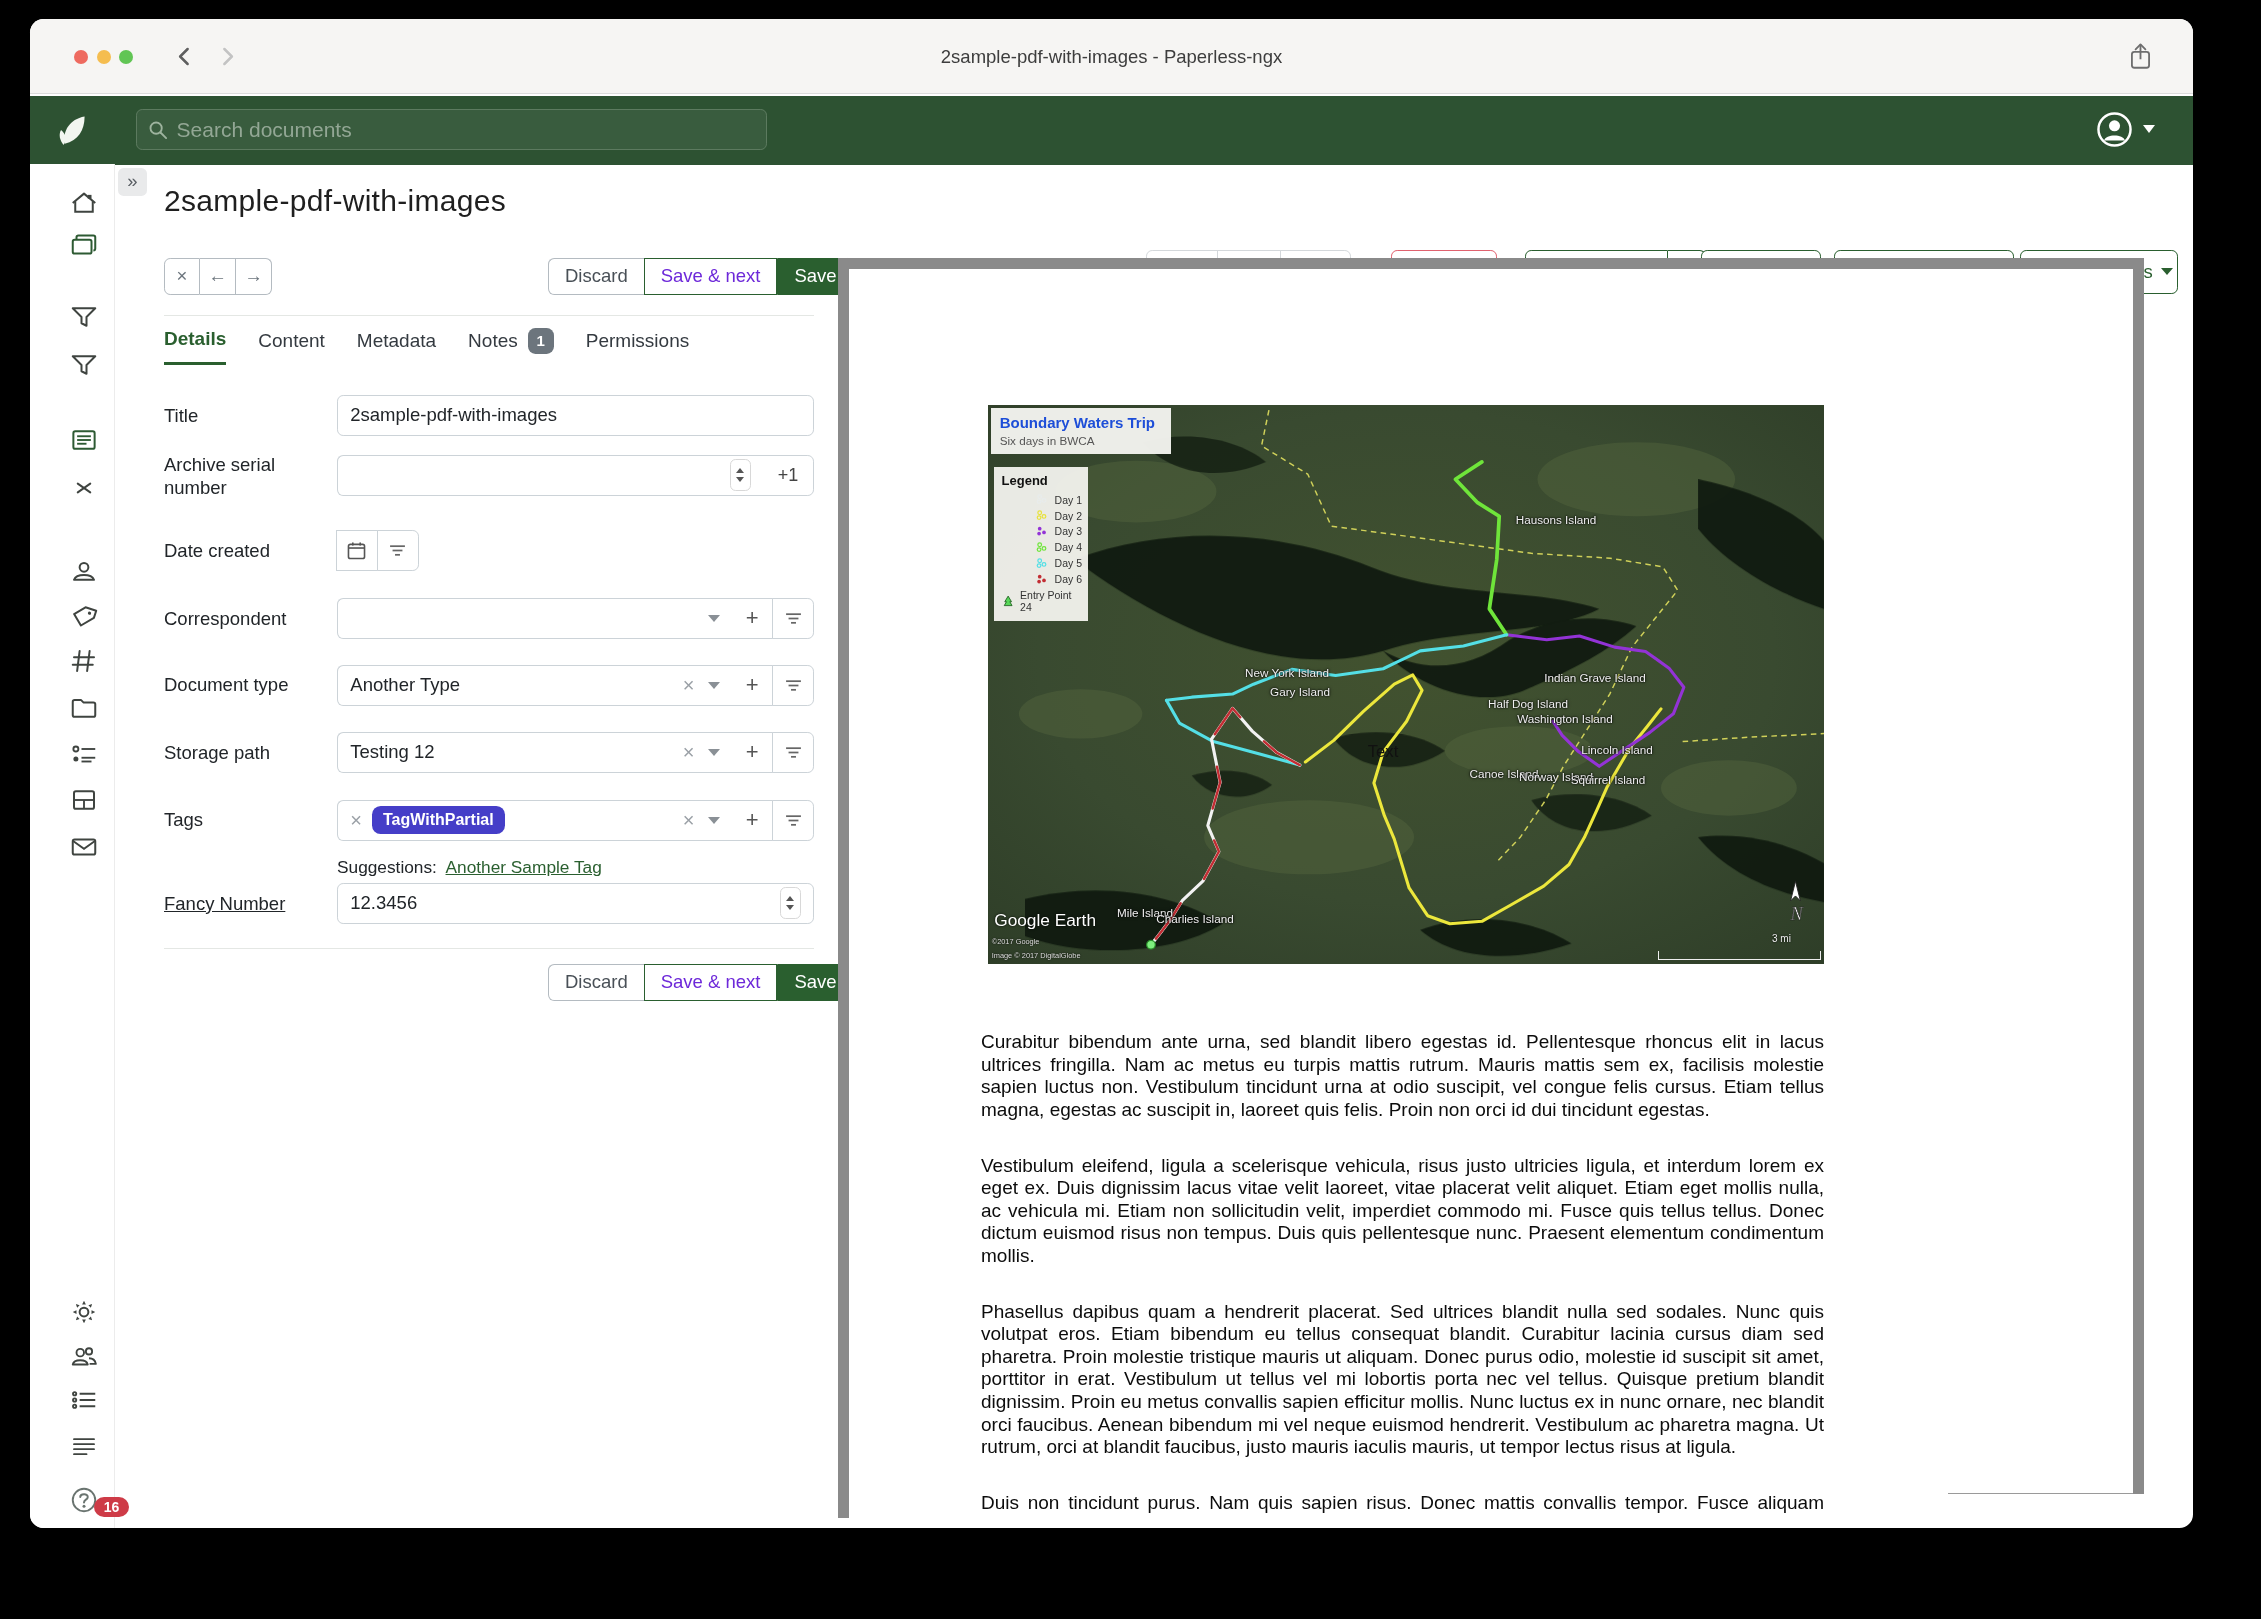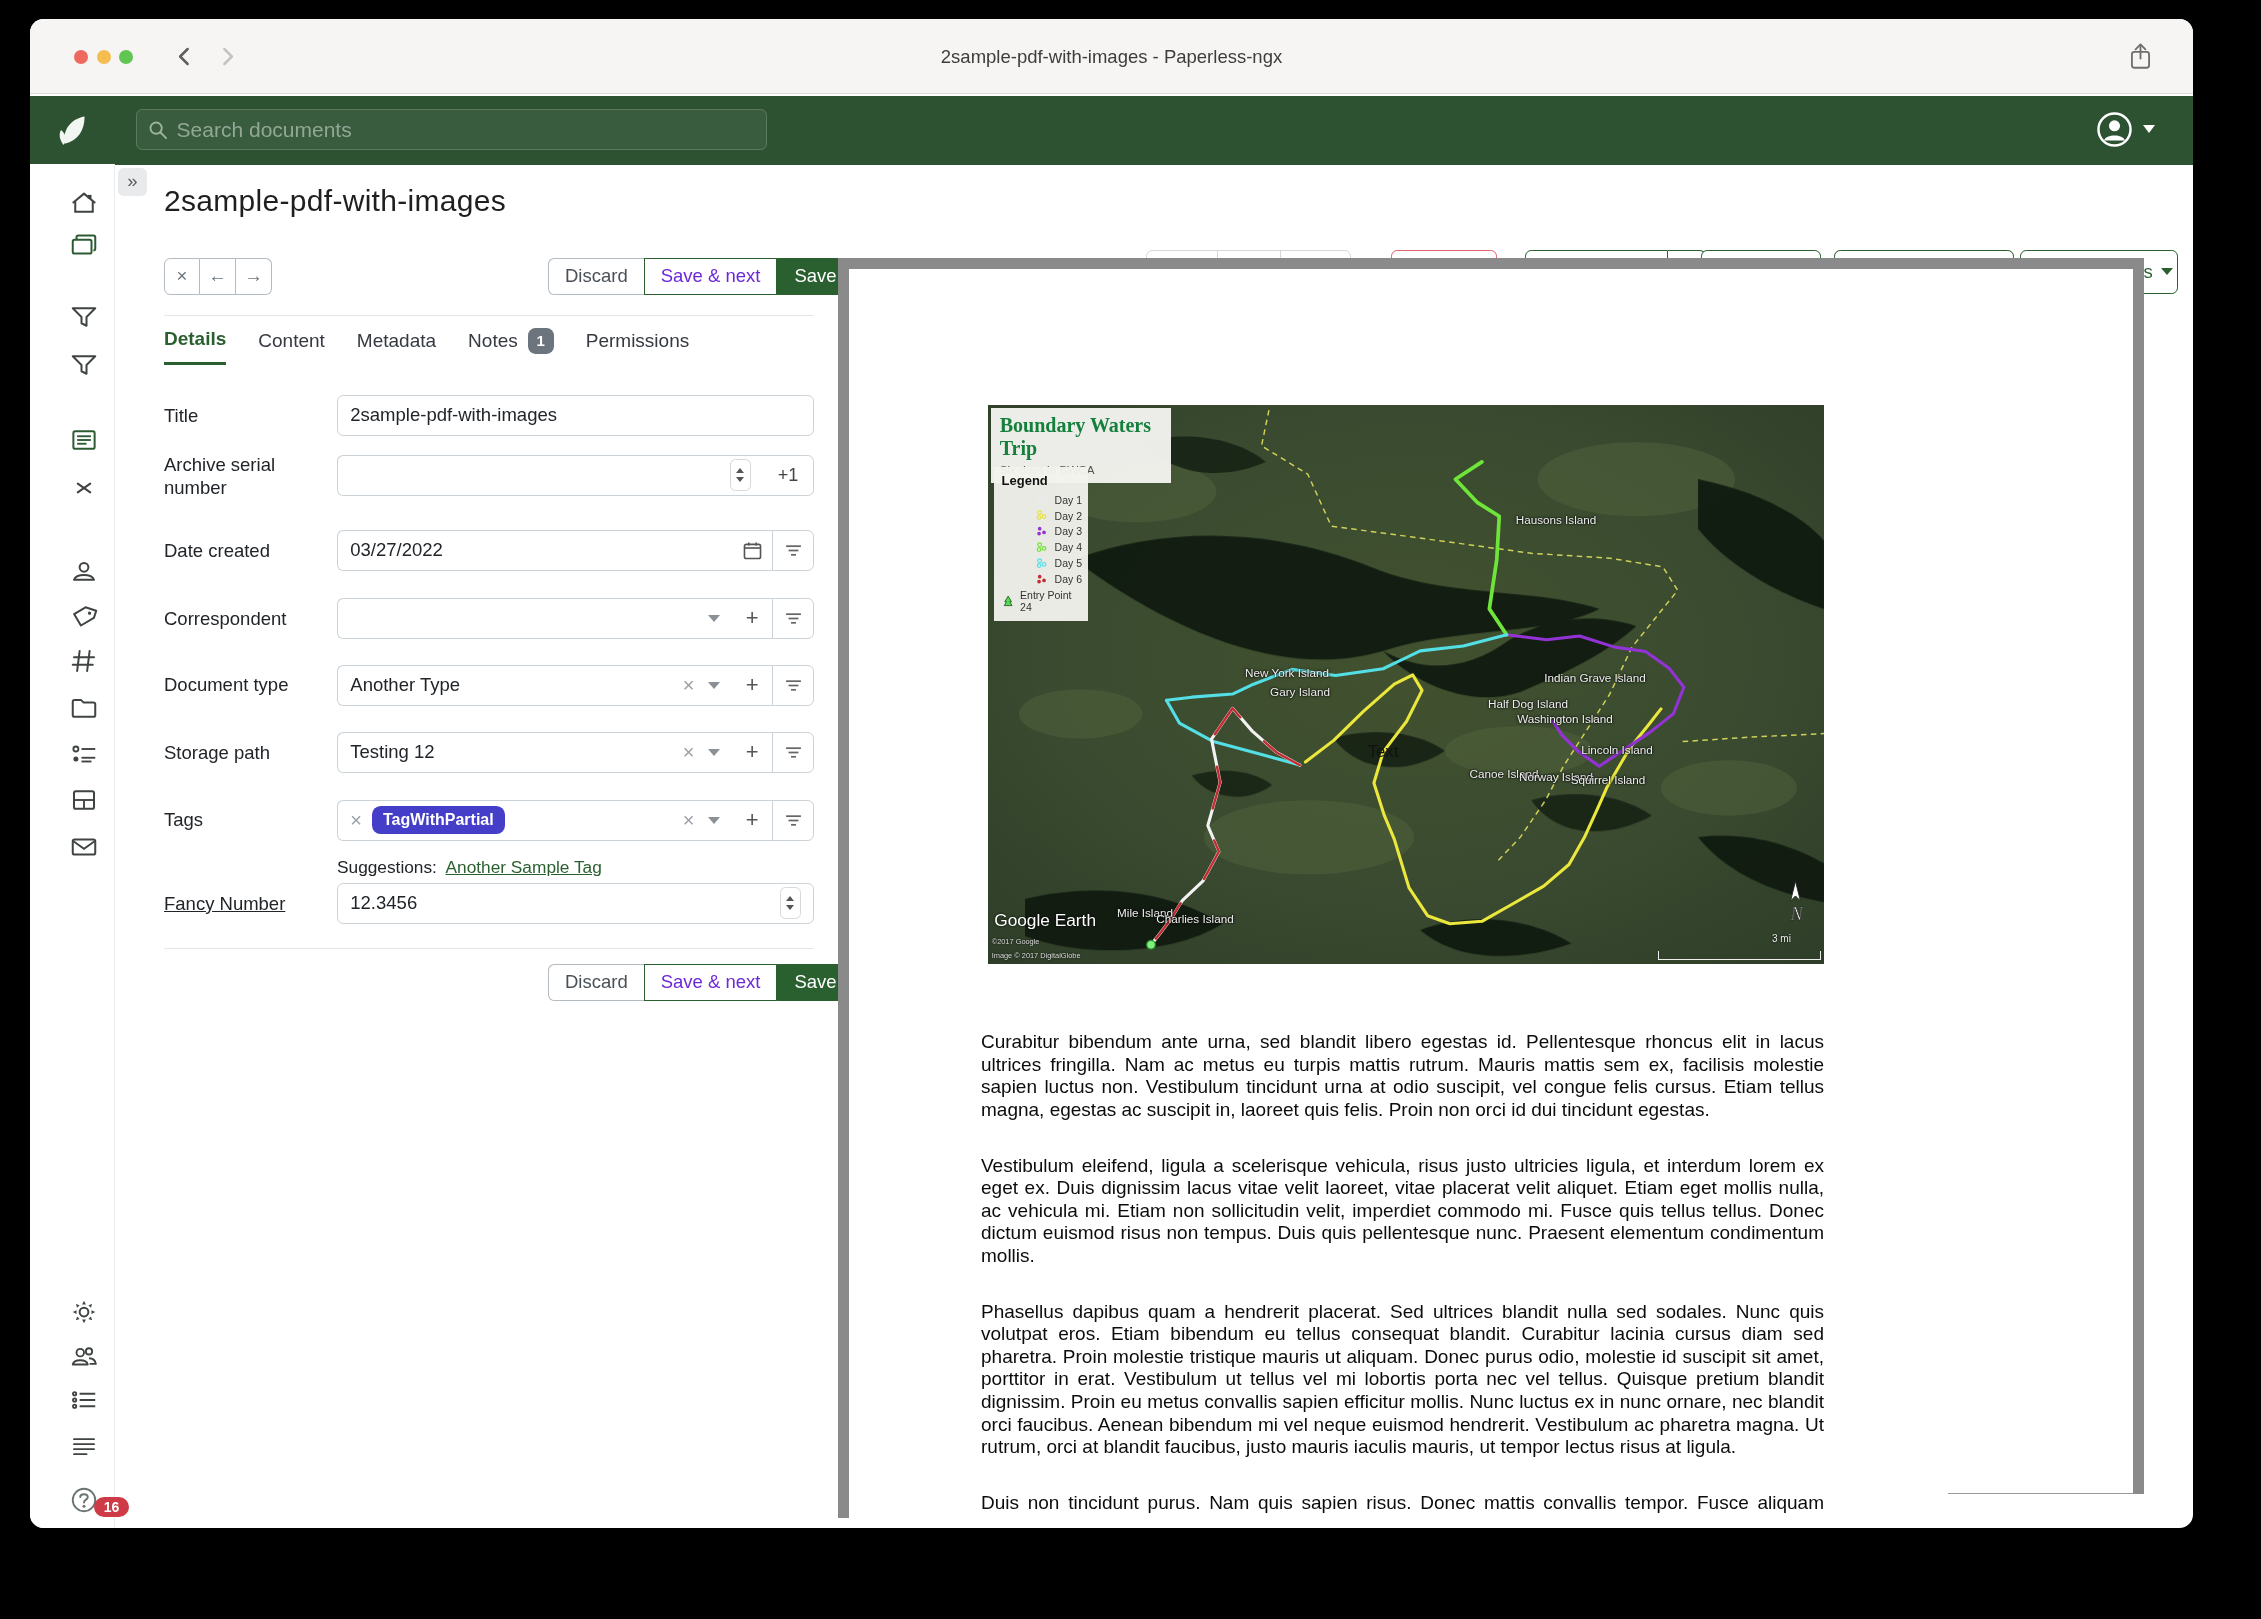--- a/index.html
+++ b/index.html
@@ -88,21 +88,21 @@
 
   
   .pane { position:absolute; left:808px; top:239px; width:1306px; height:1260px; background:#8a8a8a; }
   .page { position:absolute; left:11px; top:11.7px; width:1284px; bottom:0; background:#fff; overflow:hidden; }
   .pane .vscroll-end { position:absolute; right:0; bottom:0; width:11px; height:23.5px; background:#fff; }
   .pane .hline { position:absolute; right:11px; bottom:23.5px; width:185px; height:1.2px; background:#9a9a9a; }
 
   .map { position:absolute; left:139px; top:136px; width:836px; height:559px; background:#394a30; overflow:hidden; }
   .map svg.terrain { position:absolute; left:0; top:0; }
   .maptitle { position:absolute; left:3.1px; top:3.1px; width:180px; background:rgba(243,243,238,0.97); padding:6.2px 8.6px 7.4px; }
-  .maptitle .t { font-size:20px; font-weight:bold; color:#15803d;font-family:Liberation Serif, serif; }
+  .maptitle .t { font-size:15px; font-weight:bold; color:#1d4ed8; }
   .maptitle .s { font-size:11.7px; color:#555; margin-top:2.5px; }
   .legendbox { position:absolute; left:6.2px; top:62px; width:94px; background:rgba(243,243,238,0.95); padding:6.2px 6.2px 7.4px 7.4px; }
   .legendbox .lt { font-size:13px; font-weight:bold; color:#111; margin-bottom:5px; }
   .lrow { display:flex; align-items:center; gap:6.2px; margin-top:3.7px;justify-content:flex-end; }
   .lrow svg { width:12.3px; height:12.3px; flex:none; }
   .lrow .ll { font-size:10.5px; color:#333; }
   .isl { position:absolute; transform:translate(-50%,-50%); font-size:11.7px; color:#f0f0f0; text-shadow:0 0 3.1px #000, 0 0 1.9px #000; white-space:nowrap; }
   .anno { position:absolute; transform:translate(-50%,-50%); font-size:16.7px; color:#111; font-weight:500; }
   .gearth { position:absolute; left:6.2px; top:505px; font-size:17.3px; color:#fff; text-shadow:0 0 2.5px #000; }
   .attr1 { position:absolute; left:3.7px; top:532px; font-size:7.4px; color:#ddd; text-shadow:0 0 1.9px #000; }
@@ -429,23 +429,20 @@
               <span class="tri-up"></span>
               <span class="tri-dn"></span>
             </span>
           </span>
       </div>
       <div class="apnd last plus1">+1</div>
     </div>
 
     <div class="flabel" style="top:520px;">Date created</div>
     <div class="ctl" style="top:511px;">
-      <div class="fbox lead">
-          <span>03/27/2022</span>
-        </div>
       <div class="apnd">
         <svg viewBox="0 0 34 34">
             <rect x="4" y="7" width="26" height="23" rx="3" fill="none" stroke="#555" stroke-width="2.6"></rect>
             <line x1="4" y1="13" x2="30" y2="13" stroke="#555" stroke-width="2.6"></line>
             <line x1="11" y1="4" x2="11" y2="9" stroke="#555" stroke-width="2.6"></line>
             <line x1="23" y1="4" x2="23" y2="9" stroke="#555" stroke-width="2.6"></line>
           </svg>
       </div>
       <div class="apnd last">
         <svg viewBox="0 0 34 34">

